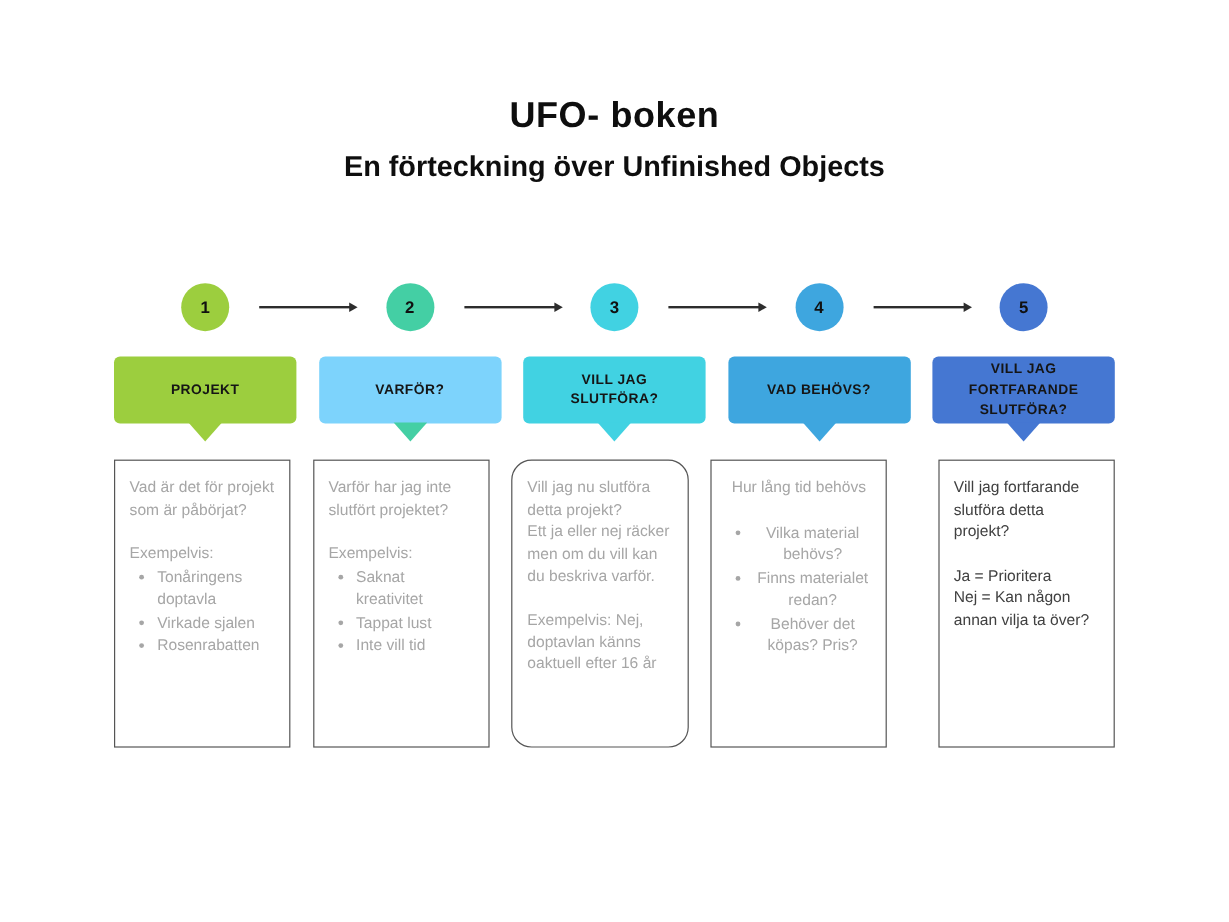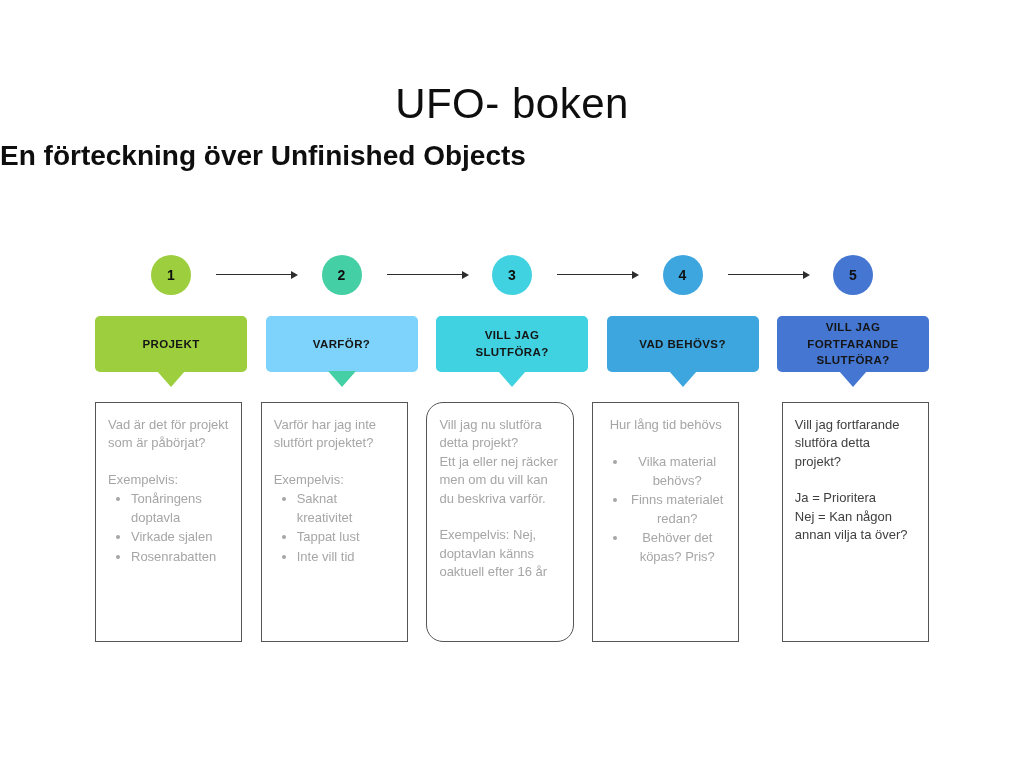--- a/index.html
+++ b/index.html
@@ -8,30 +8,30 @@
     width:1024px;height:768px;
     background:#ffffff;
     font-family:"Liberation Sans", sans-serif;
     overflow:hidden;
     box-sizing:border-box;
     padding-top:80px;
   }
   h1.title{
     margin:0;
     text-align:center;
-    font-size:42px;
-    font-weight:400;
+    font-size:30px;
+    font-weight:700;
     color:#0e0e0e;
     letter-spacing:0.5px;
     line-height:1.15;
   }
   h2.subtitle{
     margin:11px 0 0;
-    text-align:left;
-    font-size:28px;
+    text-align:center;
+    font-size:24px;
     font-weight:700;
     color:#0e0e0e;
     line-height:1.2;
   }
   .flow{
     width:834px;
     margin:82px auto 0;
   }
   
   .circles-row{

